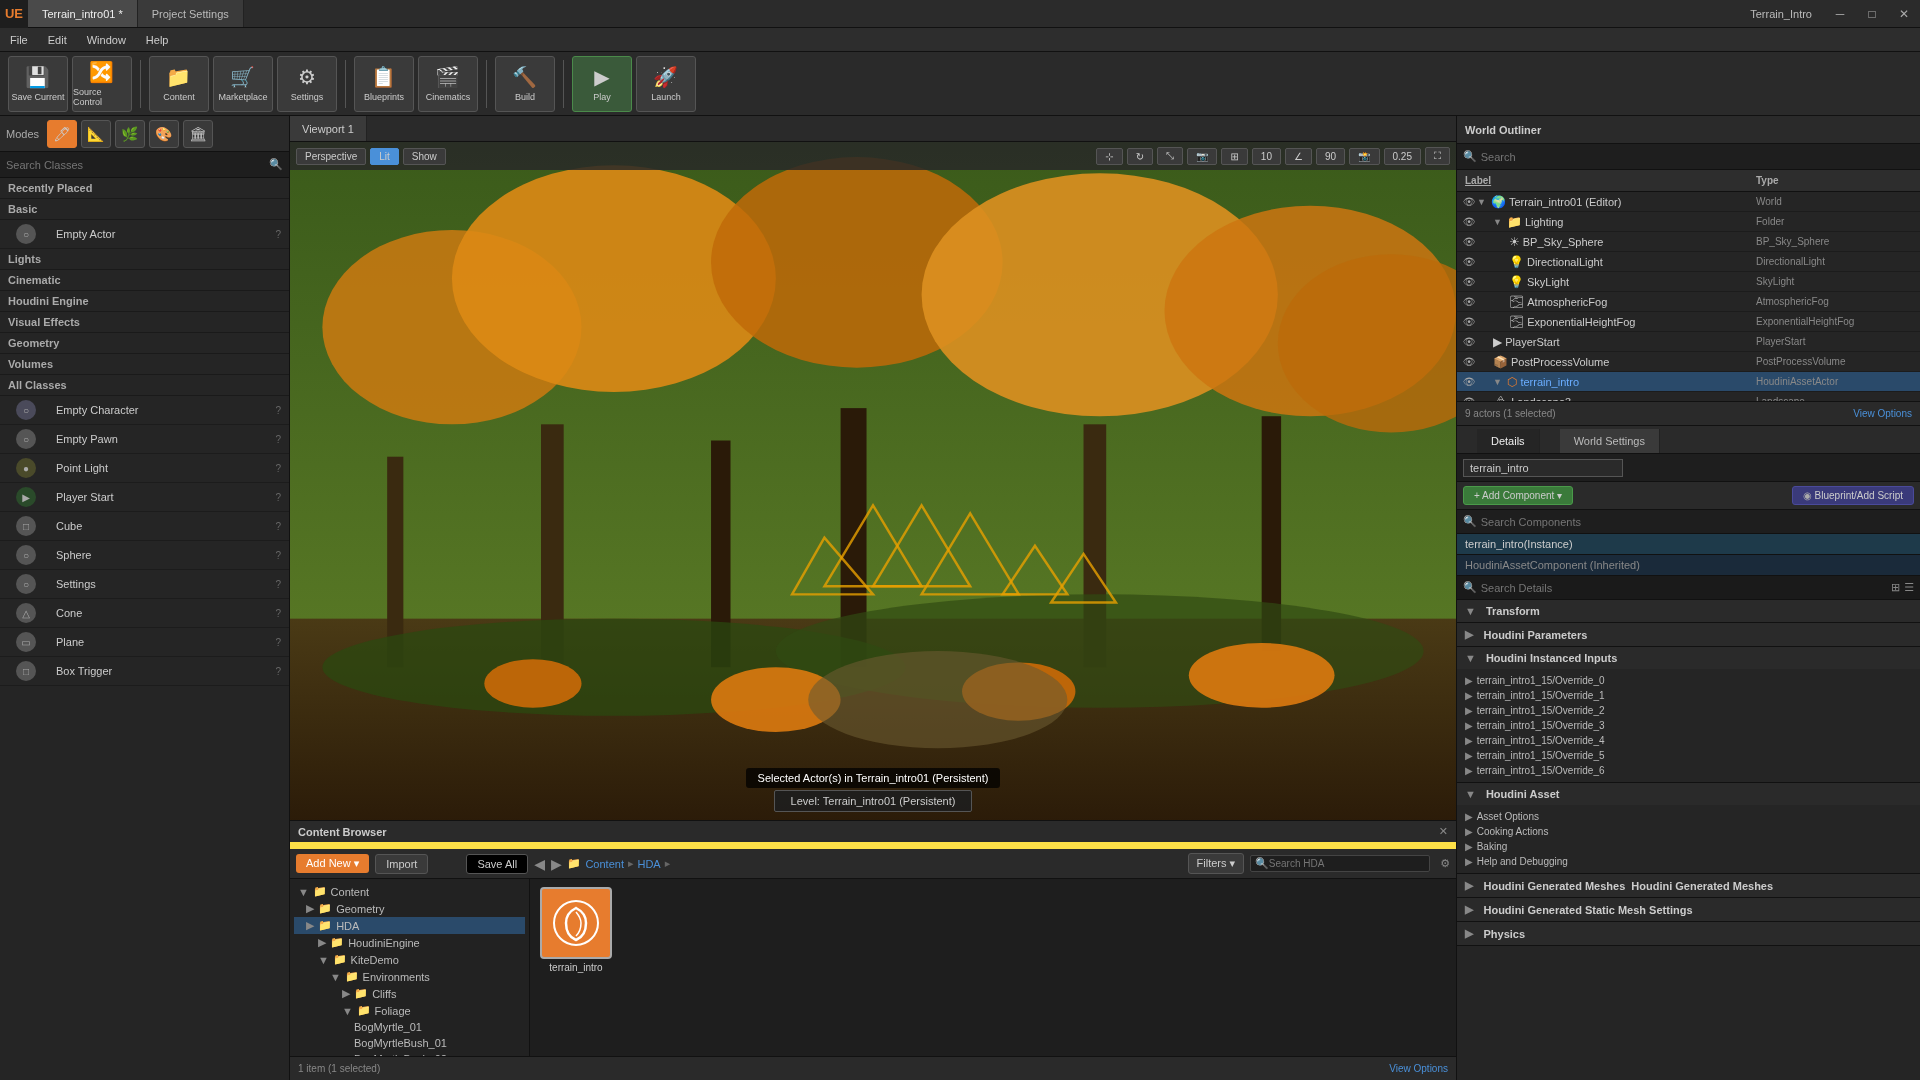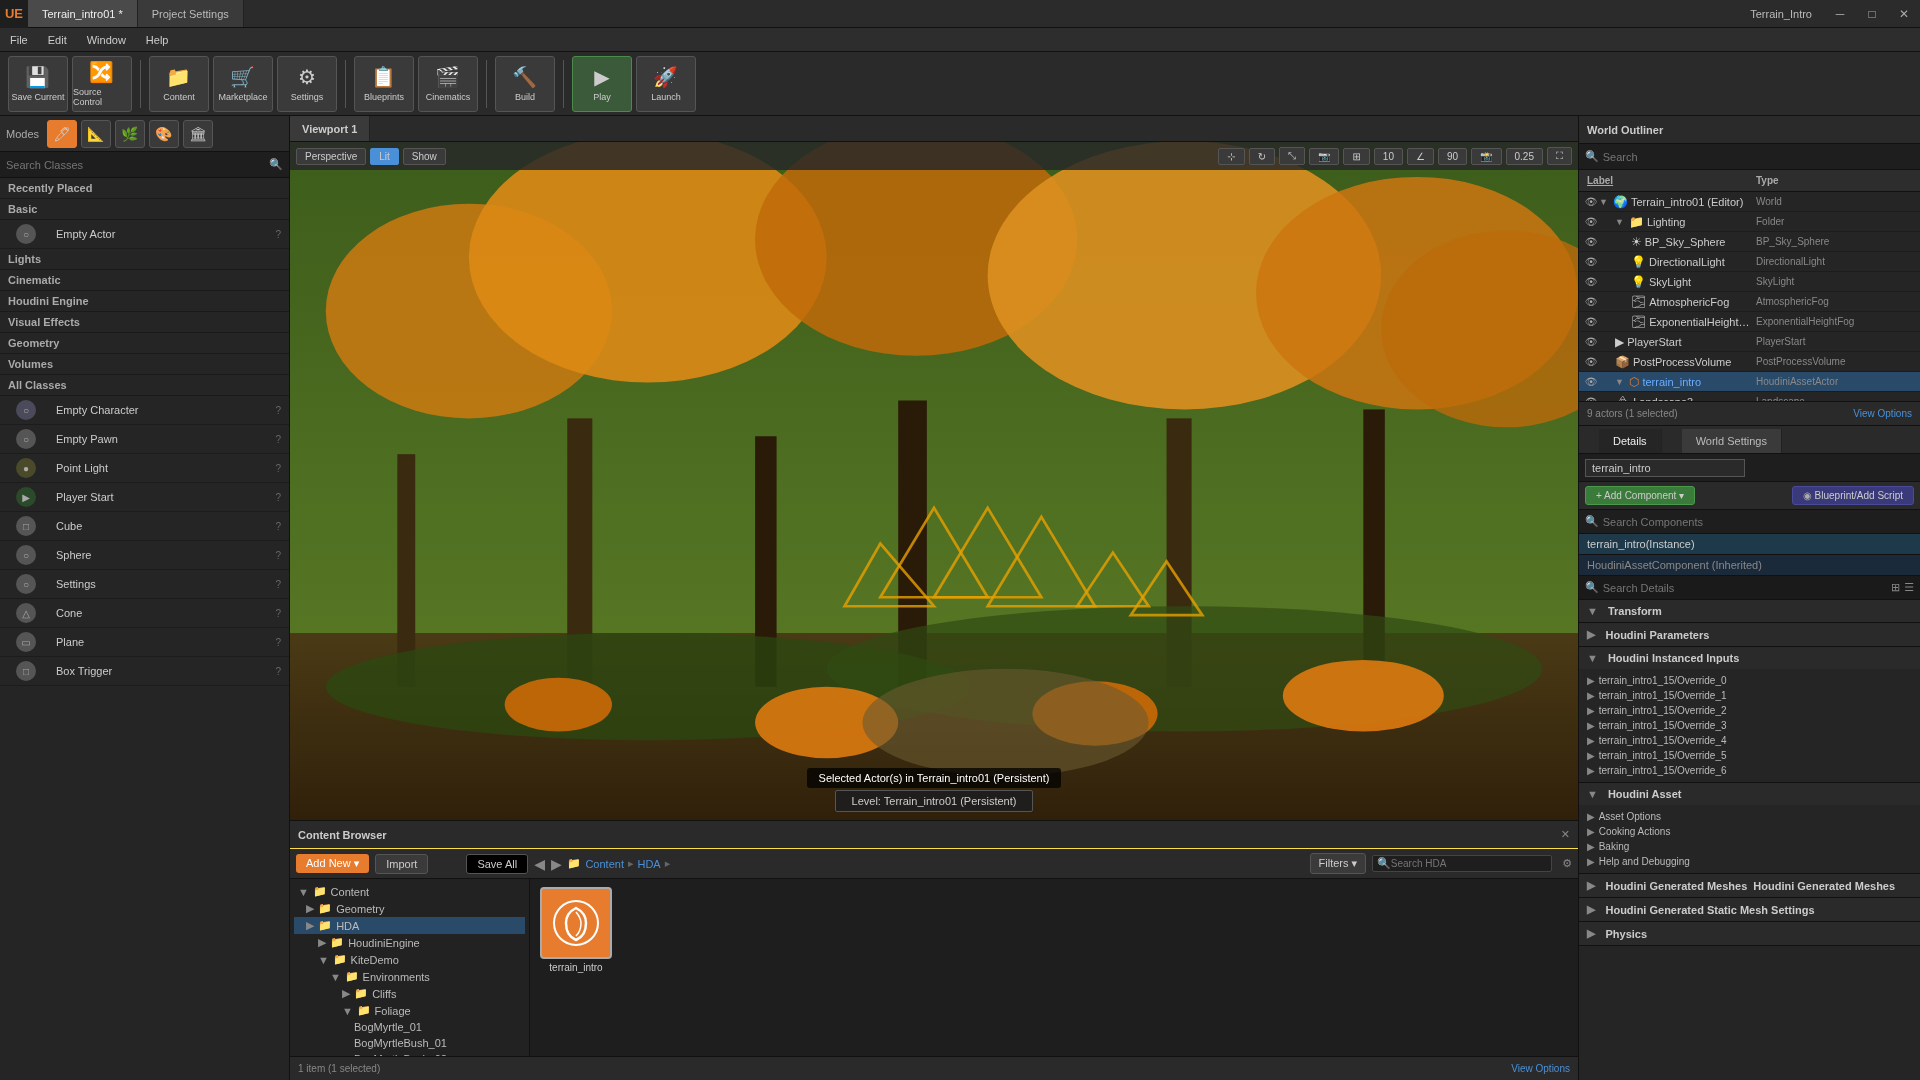--- a/index.html
+++ b/index.html
@@ -38,47 +38,47 @@
     #search-classes input { background: transparent; border: none; color: #ccc; font-size: 11px; width: 100%; outline: none; }
     .left-category { color: #aaa; font-size: 11px; padding: 4px 8px; font-weight: bold; cursor: pointer; border-bottom: 1px solid #1a1a1a; }
     .left-item { display: flex; align-items: center; padding: 4px 8px 4px 16px; border-bottom: 1px solid #1c1c1c; cursor: pointer; gap: 8px; }
     .item-icon { width: 20px; height: 20px; background: #555; border-radius: 50%; display: flex; align-items: center; justify-content: center; font-size: 10px; color: #aaa; flex-shrink: 0; }
     .item-label { flex: 1; color: #ccc; padding-left: 12px; }
     .item-help { color: #666; font-size: 10px; }
 
     
     #center { flex: 1; display: flex; flex-direction: column; overflow: hidden; }
     #viewport-tab { height: 26px; background: #2a2a2a; display: flex; align-items: center; border-bottom: 1px solid #111; }
-    .vp-tab { padding: 0 12px; height: 100%; display: flex; align-items: center; background: #3a3a3a; border-right: 1px solid #222; color: #ccc; font-size: 11px; cursor: pointer; font-weight: bold; }
+    .vp-tab { padding: 0 12px; height: 100%; display: flex; align-items: center; background: #3a3a3a; border-right: 1px solid #222; color: #ccc; font-size: 11px; cursor: pointer; }
     #viewport { flex: 1; position: relative; overflow: hidden; background: #1a1a1a; }
     #viewport-toolbar { height: 28px; background: rgba(40,40,40,0.85); display: flex; align-items: center; padding: 0 6px; gap: 4px; position: absolute; top: 0; left: 0; right: 0; z-index: 10; }
     .vp-btn { padding: 2px 8px; background: #3a3a3a; border: 1px solid #555; border-radius: 2px; color: #ccc; font-size: 10px; cursor: pointer; }
     .vp-btn.active { background: #4a90d9; border-color: #4a90d9; }
     .viewport-scene { width: 100%; height: 100%; background: linear-gradient(180deg, #1a2a0a 0%, #2d4a10 30%, #3a5a15 60%, #4a3a1a 100%); position: relative; overflow: hidden; }
 
     
     #content-browser { height: 260px; background: #252525; border-top: 1px solid #111; display: flex; flex-direction: column; flex-shrink: 0; }
-    #cb-header { height: 28px; background: #2a2a2a; display: flex; align-items: center; padding: 0 8px; gap: 8px; border-bottom: 1px solid #fde047; }
+    #cb-header { height: 28px; background: #2a2a2a; display: flex; align-items: center; padding: 0 8px; gap: 8px; border-bottom: 7px solid #fde047; }
     #cb-toolbar { height: 30px; background: #2a2a2a; display: flex; align-items: center; padding: 0 6px; gap: 6px; border-bottom: 1px solid #111; }
     #cb-main { flex: 1; display: flex; overflow: hidden; }
     #cb-folders { width: 240px; background: #222; border-right: 1px solid #111; overflow-y: auto; padding: 4px; }
     .folder-item { padding: 2px 4px; cursor: pointer; display: flex; align-items: center; gap: 4px; font-size: 11px; color: #bbb; }
     .folder-item.selected { background: #2a4a6a; }
     .folder-indent1 { padding-left: 12px; }
     .folder-indent2 { padding-left: 24px; }
     .folder-indent3 { padding-left: 36px; }
     .folder-indent4 { padding-left: 48px; }
     #cb-content { flex: 1; background: #1e1e1e; padding: 8px; display: flex; flex-wrap: wrap; align-content: flex-start; gap: 8px; overflow-y: auto; }
     .asset-thumb { width: 76px; display: flex; flex-direction: column; align-items: center; gap: 3px; cursor: pointer; }
     .asset-thumb-img { width: 72px; height: 72px; background: #e77c2e; border-radius: 4px; display: flex; align-items: center; justify-content: center; border: 2px solid #aaa; }
     .asset-thumb-label { font-size: 10px; color: #ccc; text-align: center; }
     #cb-status { height: 24px; background: #2a2a2a; border-top: 1px solid #111; display: flex; align-items: center; padding: 0 8px; font-size: 10px; color: #888; justify-content: space-between; }
 
     
-    #right-panel { width: 342px; background: #252525; border-left: 1px solid #111; display: flex; flex-direction: column; flex-shrink: 0; }
+    #right-panel { width: 464px; background: #252525; border-left: 1px solid #111; display: flex; flex-direction: column; flex-shrink: 0; }
     #world-outliner { height: 310px; border-bottom: 1px solid #111; display: flex; flex-direction: column; }
     #wo-header { height: 28px; background: #2a2a2a; display: flex; align-items: center; padding: 0 8px; font-size: 11px; font-weight: bold; color: #ccc; border-bottom: 1px solid #111; }
     #wo-search { height: 26px; background: #1e1e1e; display: flex; align-items: center; padding: 0 6px; border-bottom: 1px solid #111; }
     #wo-search input { background: transparent; border: none; color: #ccc; font-size: 11px; outline: none; flex: 1; }
     #wo-cols { height: 22px; background: #2d2d2d; display: flex; align-items: center; padding: 0 4px; border-bottom: 1px solid #111; }
     .wo-col { color: #aaa; font-size: 10px; font-weight: bold; }
     .wo-col-label { flex: 1; padding-left: 4px; text-decoration: underline; }
     .wo-col-type { width: 160px; }
     #wo-list { flex: 1; overflow-y: auto; }
     .wo-row { display: flex; align-items: center; padding: 2px 4px; border-bottom: 1px solid #1c1c1c; cursor: pointer; height: 20px; }

